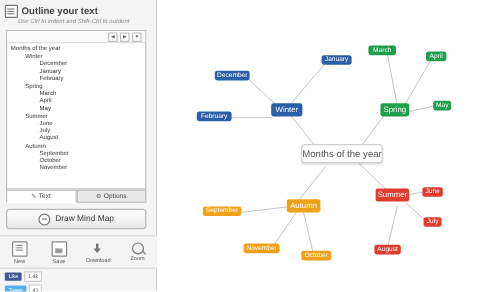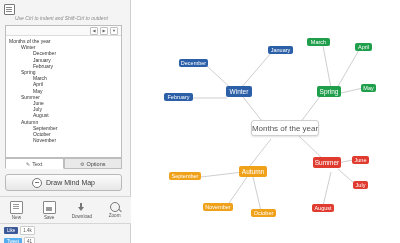--- a/index.html
+++ b/index.html
@@ -127,20 +127,21 @@
   }
   svg.edges{position:absolute;left:0;top:0;width:269px;height:243px;}
 </style>
 </head>
 <body>
 
 <div class="left-panel">
 
   <div class="app-header">
     <div class="app-icon"></div>
+    <div class="app-title">Outline your text</div>
   </div>
   <div class="app-sub">Use Ctrl to indent and Shift-Ctrl to outdent</div>
 
   <div class="editor">
     <div class="editor-toolbar">
       <div class="tb-btn">◀</div>
       <div class="tb-btn">▶</div>
       <div class="tb-btn">▼</div>
     </div>
     <div class="outline">

